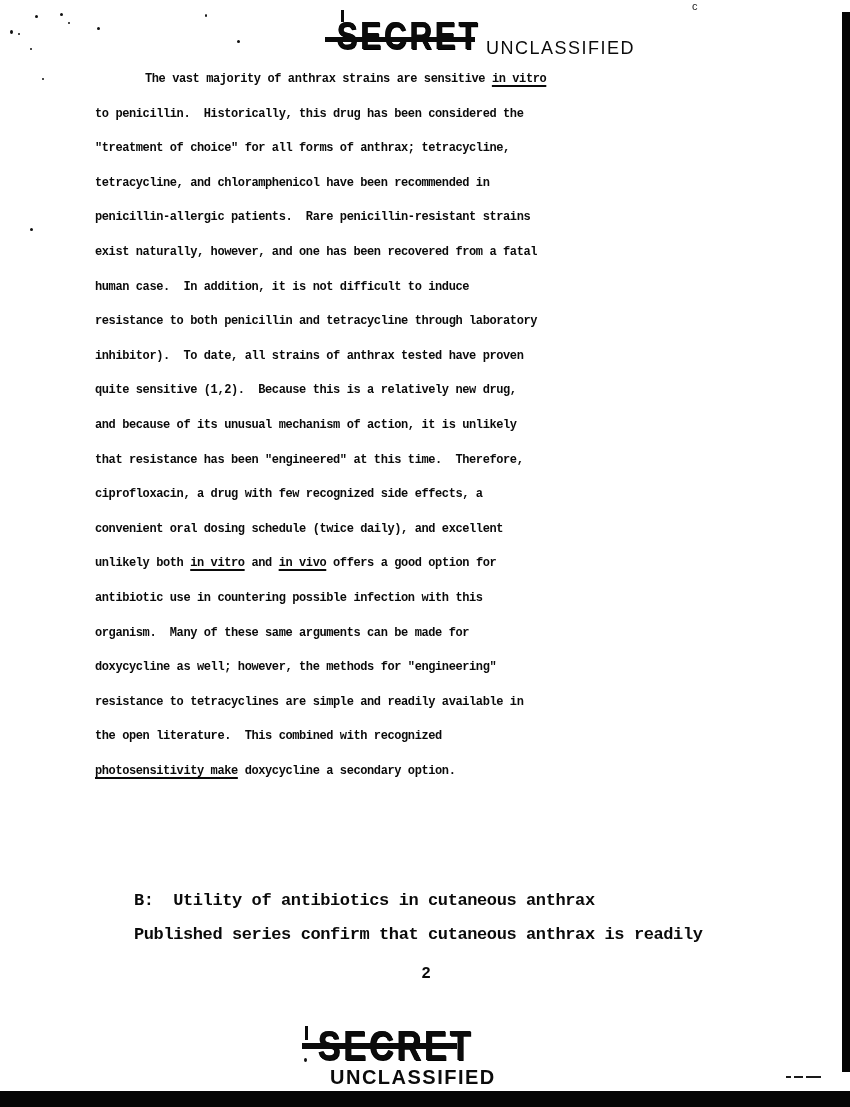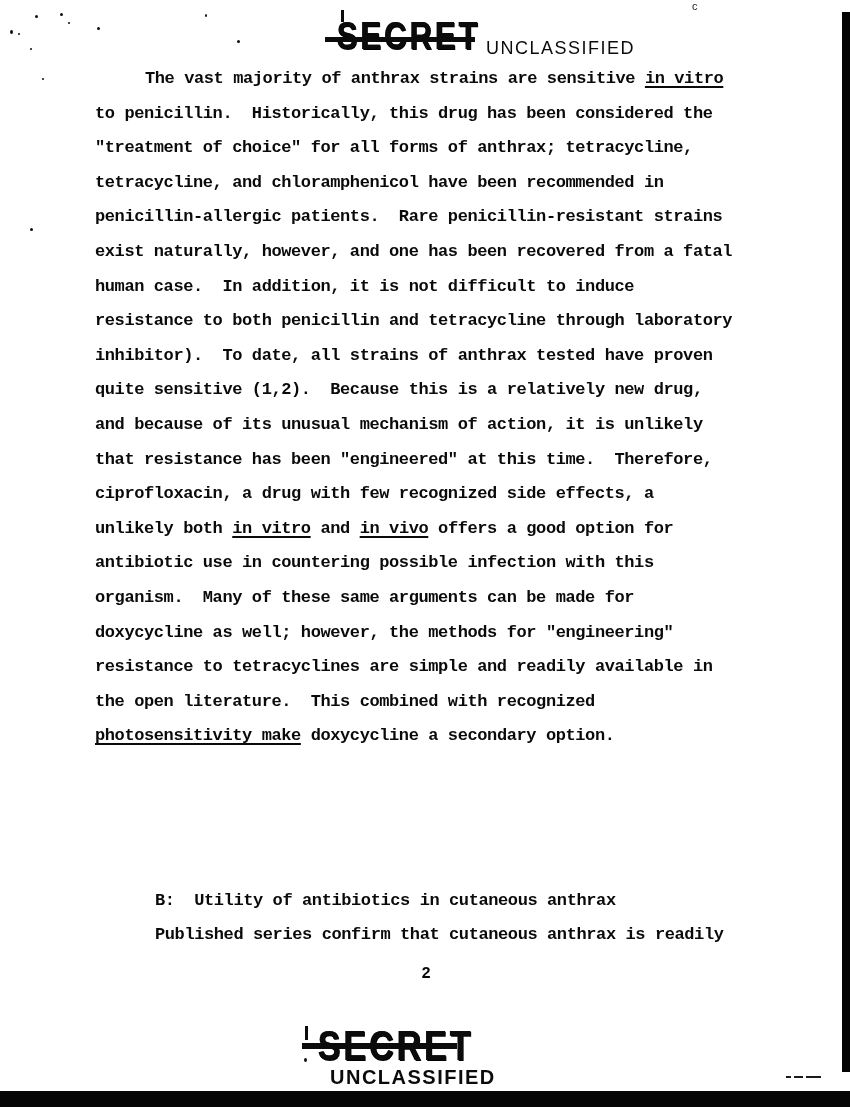--- a/index.html
+++ b/index.html
@@ -33,28 +33,28 @@
     font-family:"Liberation Sans","DejaVu Sans",sans-serif;
     color:#0b0b0b;
     letter-spacing:1.5px;
   }
   .unclassified-top{left:486px;top:38px;font-size:18px;font-weight:500;}
   .unclassified-bottom{left:330px;top:1066px;font-size:20px;font-weight:600;}
   
   .body-text{
     position:absolute;
     left:95px;top:62px;width:680px;
-    font-size:17px;
+    font-size:12px;
     font-weight:bold;
     line-height:34.6px;
     letter-spacing:-0.4px;
   }
   .section-b{
     position:absolute;
-    left:105px;top:884px;width:680px;
+    left:84px;top:884px;width:680px;
     font-size:17px;
     font-weight:bold;
     line-height:34px;
     letter-spacing:-0.4px;
   }
   .tline{white-space:pre;}
   .tline.indent{padding-left:50px;}
   .u{text-decoration:underline;text-decoration-thickness:2px;text-underline-offset:3px;}
   .page-number{
     position:absolute;
@@ -105,20 +105,21 @@
       <div class="tline"><span>tetracycline, and chloramphenicol have been recommended in</span></div>
       <div class="tline"><span>penicillin-allergic patients.  Rare penicillin-resistant strains</span></div>
       <div class="tline"><span>exist naturally, however, and one has been recovered from a fatal</span></div>
       <div class="tline"><span>human case.  In addition, it is not difficult to induce</span></div>
       <div class="tline"><span>resistance to both penicillin and tetracycline through laboratory</span></div>
       <div class="tline"><span>inhibitor).  To date, all strains of anthrax tested have proven</span></div>
       <div class="tline"><span>quite sensitive (1,2).  Because this is a relatively new drug,</span></div>
       <div class="tline"><span>and because of its unusual mechanism of action, it is unlikely</span></div>
       <div class="tline"><span>that resistance has been "engineered" at this time.  Therefore,</span></div>
       <div class="tline"><span>ciprofloxacin, a drug with few recognized side effects, a</span></div>
+      <div class="tline"><span>convenient oral dosing schedule (twice daily), and excellent</span></div>
       <div class="tline"><span>unlikely both </span><span class="u">in vitro</span><span> and </span><span class="u">in vivo</span><span> offers a good option for</span></div>
       <div class="tline"><span>antibiotic use in countering possible infection with this</span></div>
       <div class="tline"><span>organism.  Many of these same arguments can be made for</span></div>
       <div class="tline"><span>doxycycline as well; however, the methods for "engineering"</span></div>
       <div class="tline"><span>resistance to tetracyclines are simple and readily available in</span></div>
       <div class="tline"><span>the open literature.  This combined with recognized</span></div>
       <div class="tline"><span class="u">photosensitivity make</span><span> doxycycline a secondary option.</span></div>
     </div>
 
   <div class="section-b" id="section-b-lines">

